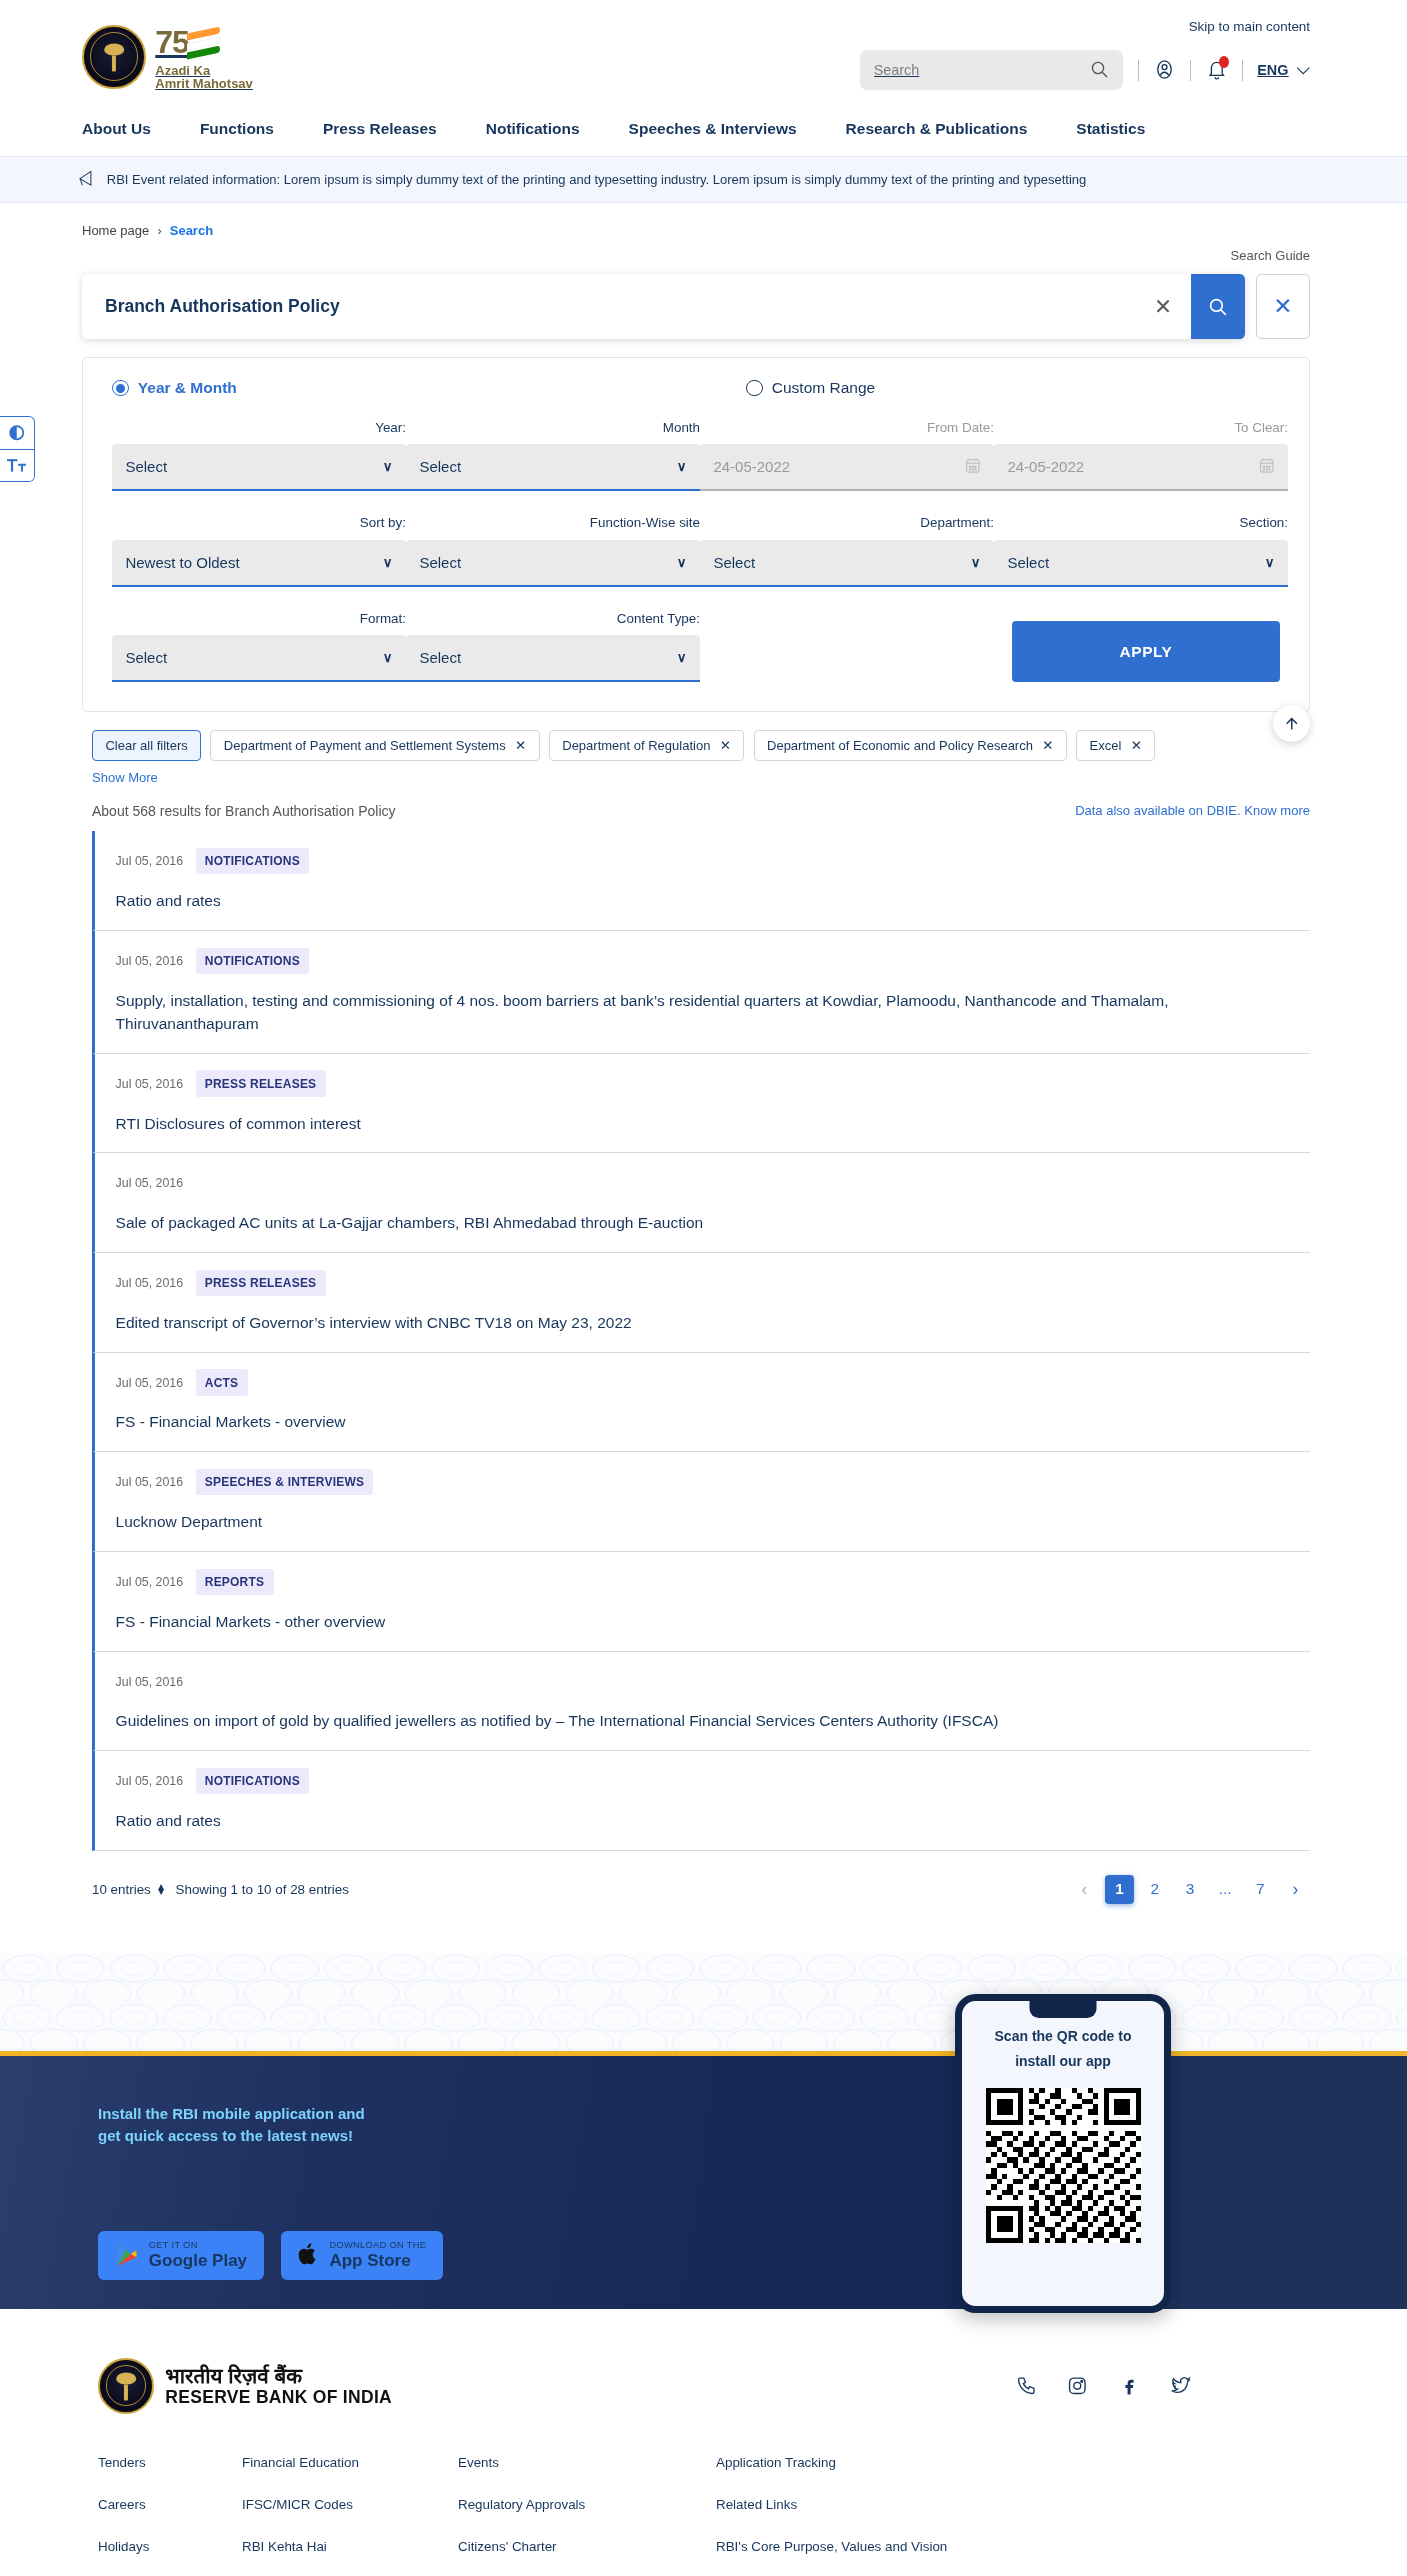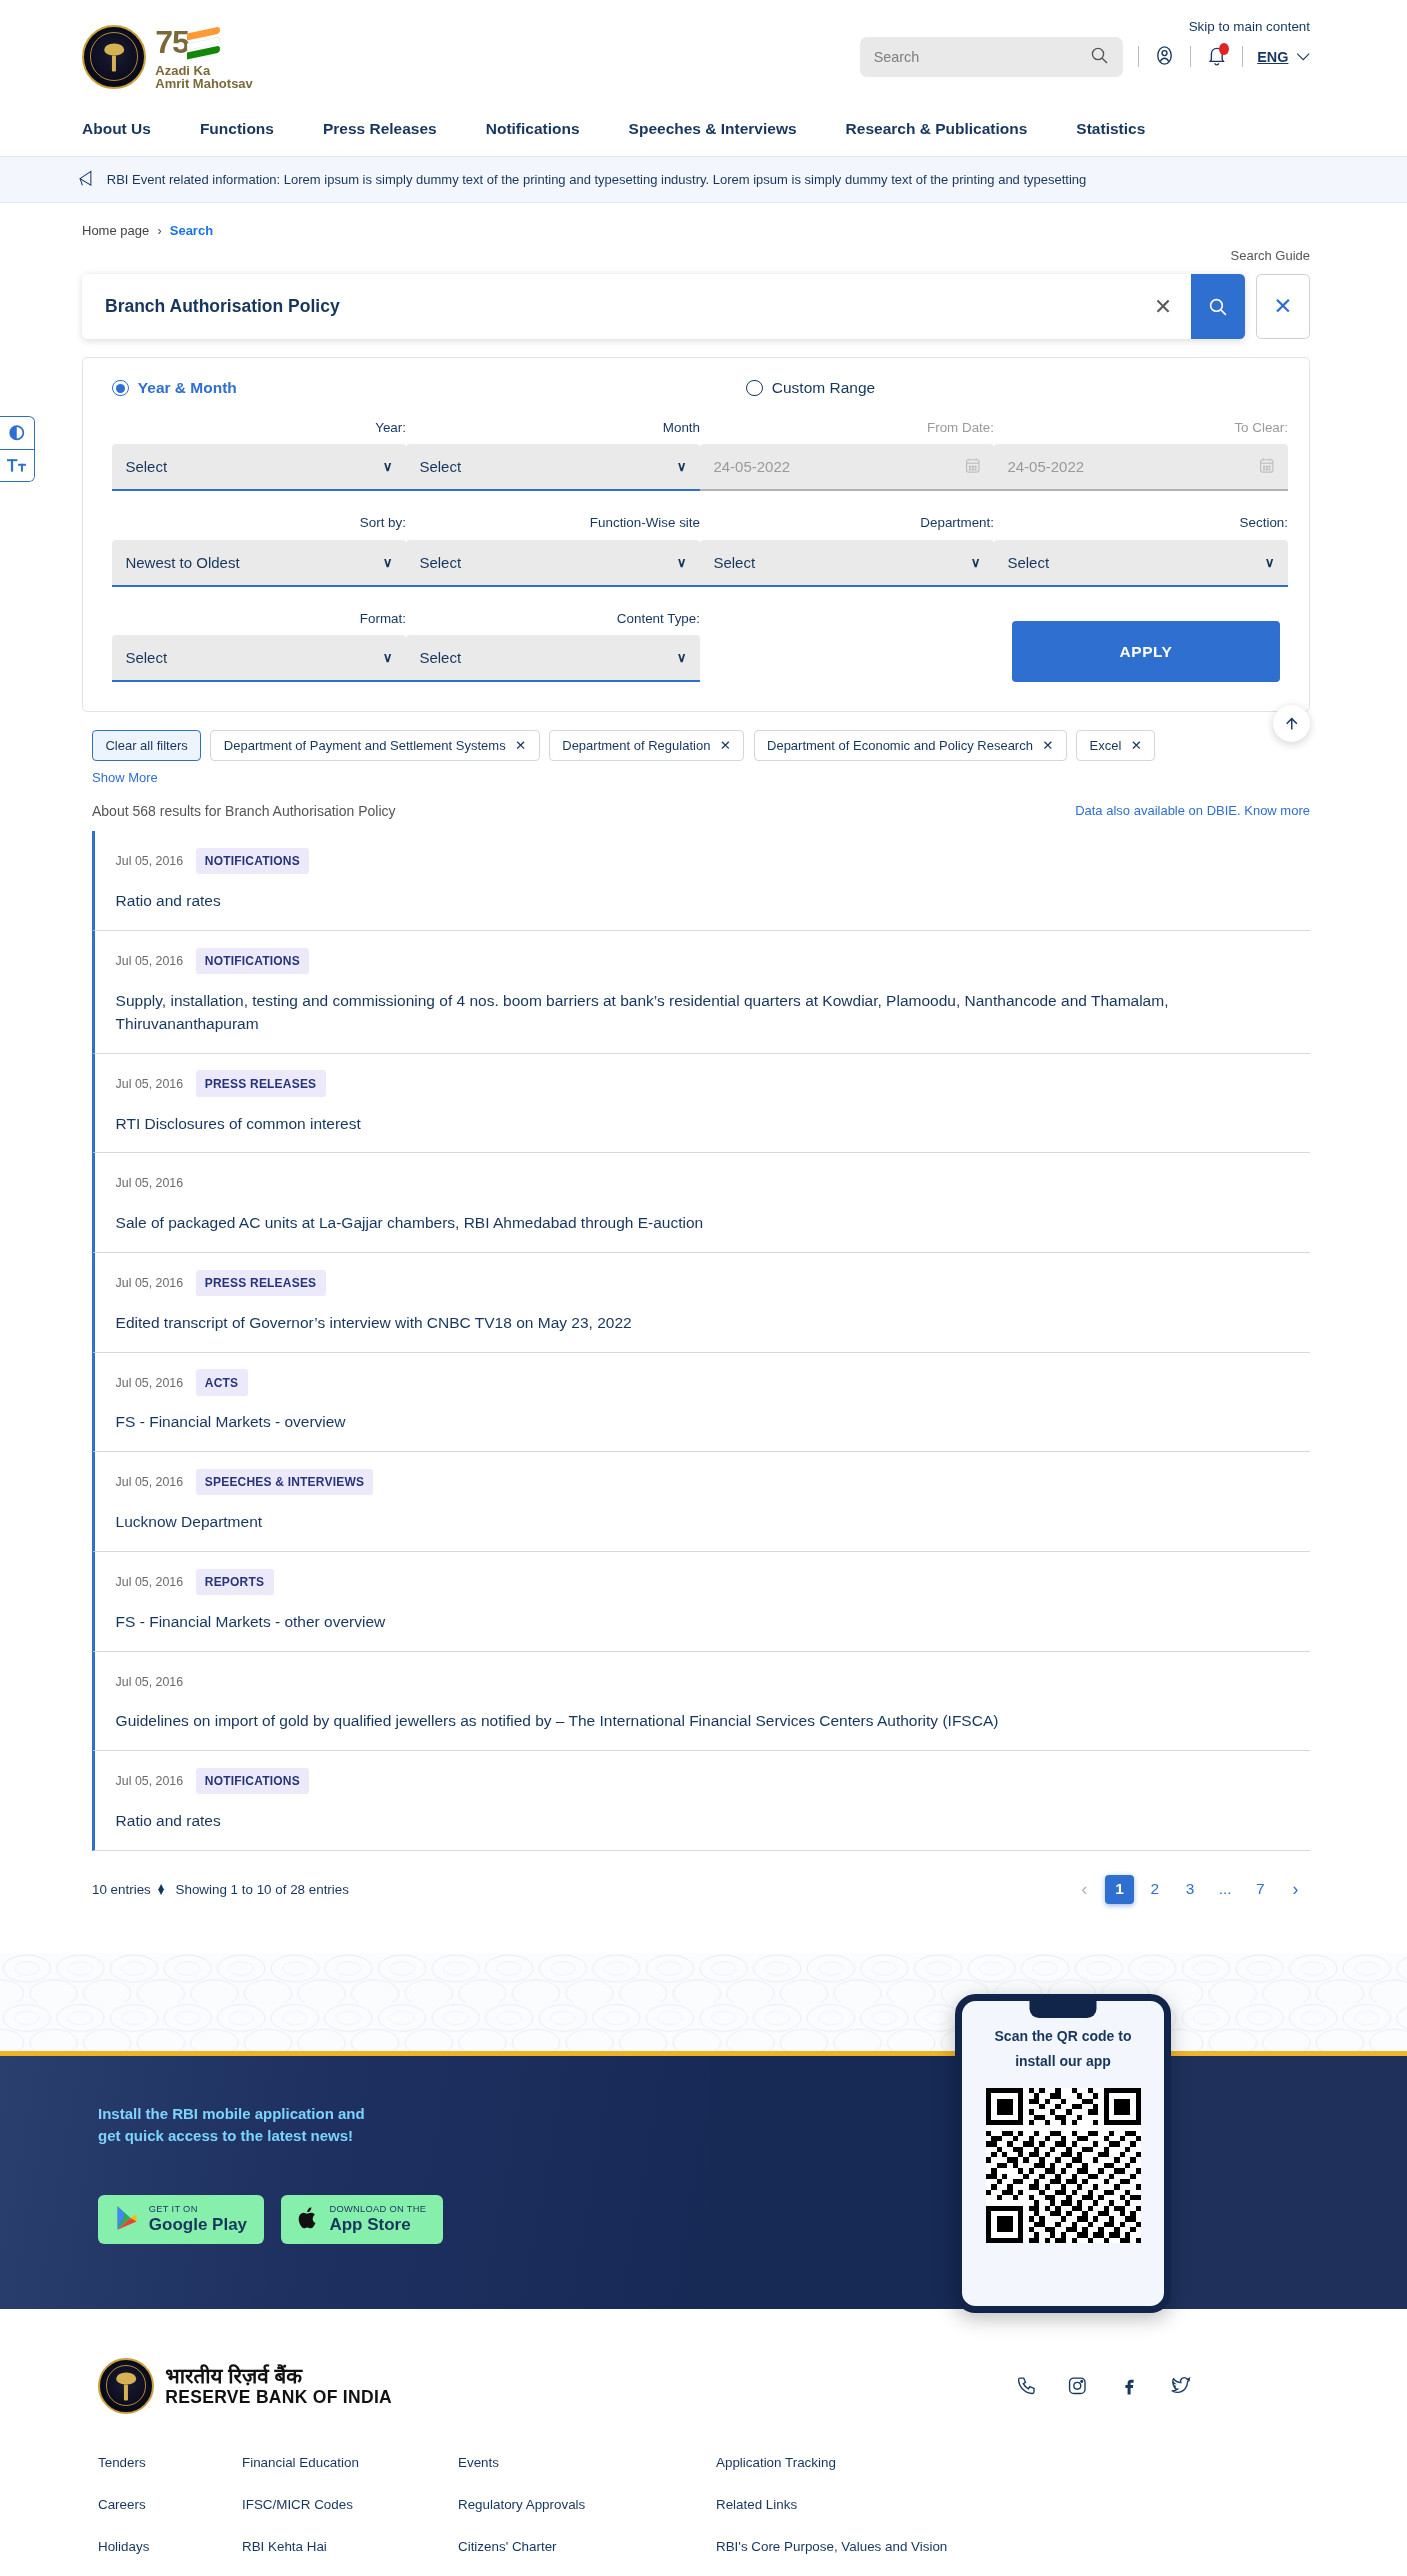--- a/index.html
+++ b/index.html
@@ -10,21 +10,21 @@
     color: #17365d;
     background: #ffffff;
     -webkit-font-smoothing: antialiased;
   }
   .page { width: 1408px; position: relative; overflow: hidden; }
 
   
   .header { position: relative; padding: 0 0 0 0; background: #fff; }
   .skip-row { display: flex; justify-content: flex-end; padding: 18.5px 98px 0 0; }
   .skip-link { font-size: 13.4px; color: #17365d; text-decoration: none; }
-  .header-main { display: flex; align-items: flex-start; padding: 0 98px 0 82px; margin-top: -10.3px; }
+  .header-main { display: flex; align-items: flex-end; padding: 0 98px 0 82px; margin-top: -10.3px; text-decoration: underline; }
   .logo-block { display: flex; align-items: center; gap: 9.3px; }
   .rbi-seal {
     width: 64px; height: 64px; border-radius: 50%;
     background: radial-gradient(circle at 50% 45%, #1b1b33 0%, #0d0d1f 55%, #000 100%);
     border: 2.6px solid #c8a33c; position: relative; flex: 0 0 auto;
     box-shadow: inset 0 0 0 2.1px #0a0a18;
   }
   .rbi-seal::before {
     content:""; position:absolute; inset: 5.7px; border-radius:50%;
     border: 1px solid #c8a33c; opacity:.85;
@@ -261,22 +261,22 @@
     background: linear-gradient(100deg, #2a3f6e 0%, #1d3060 45%, #172a56 100%);
   }
   .promo::after {
     content:""; position:absolute; right:-88px; top:-57px; width: 422px; height: 422px;
     border-radius:50%; background: rgba(255,255,255,.035);
   }
   .promo-inner { position:relative; padding: 47px 0 0 98px; z-index:2; }
   .promo h2 { font-size: 15px; color:#7dd3fc; line-height: 1.5; font-weight:700; max-width: 618px; }
   .store-row { display:flex; gap: 17.5px; margin-top: 47px; }
   .store-btn {
-    background:#86efac; border-radius: 6.2px; padding: 9.3px 16.5px; display:flex; align-items:center; gap: 10.3px;
-    cursor:pointer; text-decoration:none; min-width: 155px;
+    background:#3b82f6; border-radius: 6.2px; padding: 9.3px 16.5px; display:flex; align-items:center; gap: 10.3px;
+    cursor:pointer; text-decoration:none; min-width: 155px; margin-top: 36px;
   }
   .store-btn .lines { display:flex; flex-direction:column; line-height:1.15; }
   .store-btn .sm { font-size: 9.3px; color:#17365d; letter-spacing:0.3px; }
   .store-btn .lg { font-size: 17px; color:#17365d; font-weight:700; }
 
   .phone {
     position:absolute; right: 237px; top: -62px; width: 216px; height: 319px;
     background:#f3f6fc; border: 7.2px solid #11254b; border-radius: 20.6px; z-index: 5;
     display:flex; flex-direction:column; align-items:center; padding-top: 23px;
     box-shadow: 0 5.2px 20.6px rgba(0,0,0,.25);

